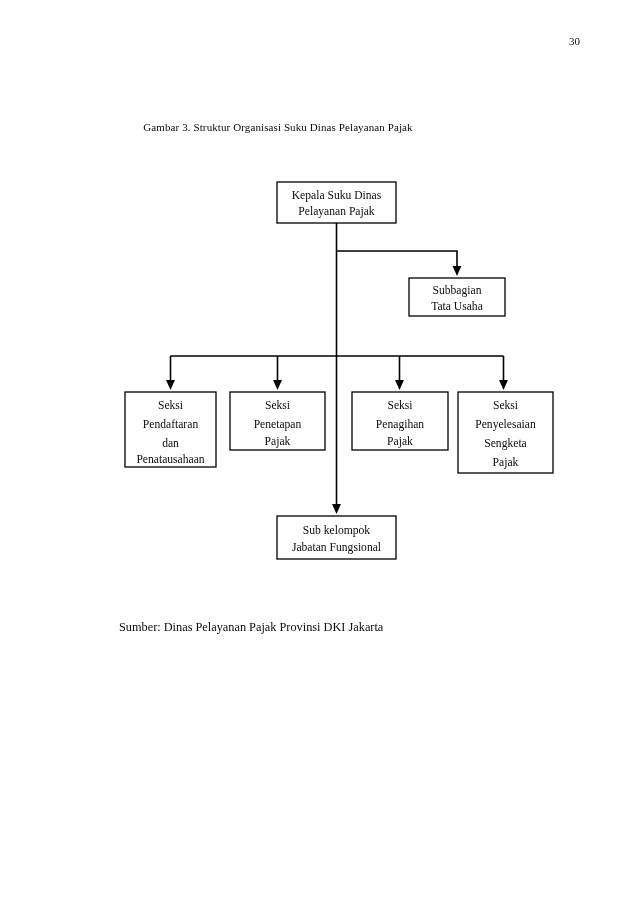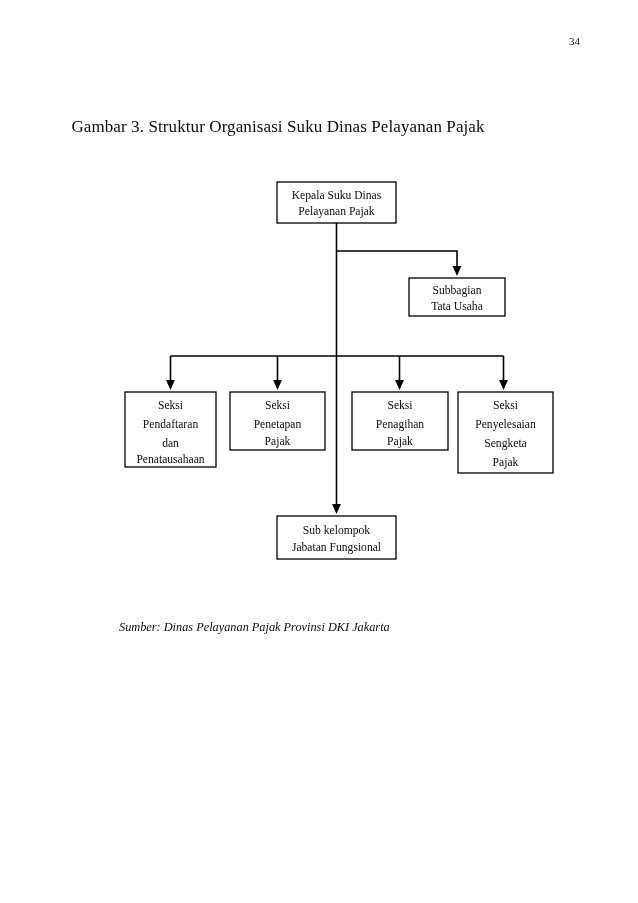--- a/index.html
+++ b/index.html
@@ -28,21 +28,21 @@
     font-size: 11px;
     line-height: 13px;
     color: #111111;
   }
   .figure-title {
     position: absolute;
     top: 119px;
     left: 0;
     width: 556px;
     text-align: center;
-    font-size: 17px;
+    font-size: 11px;
     line-height: 16px;
     letter-spacing: 0.1px;
     color: #0b0b0b;
   }
   .chart-area {
     position: absolute;
     top: 170px;
     left: 100px;
     width: 480px;
     height: 410px;
@@ -55,31 +55,30 @@
     font-family: "Liberation Serif", "DejaVu Serif", serif;
     font-size: 11.6px;
     fill: #0b0b0b;
   }
   .source-note {
     position: absolute;
     top: 619px;
     left: 119px;
     font-size: 12.3px;
     line-height: 16px;
-    font-style: italic;
     color: #0b0b0b;
     white-space: nowrap;
   }
 </style>
 </head>
 <body>
 
 <div class="page">
 
-  <div class="page-number">34</div>
+  <div class="page-number">30</div>
 
   <div class="figure-title">Gambar 3. Struktur Organisasi Suku Dinas Pelayanan Pajak</div>
 
   <div class="chart-area">
     <svg width="480" height="410" viewBox="0 0 480 410" xmlns="http://www.w3.org/2000/svg">
       <defs>
         <marker id="arrowhead" markerWidth="7" markerHeight="7" refX="3.2" refY="3.2" orient="auto" markerUnits="strokeWidth">
           <path d="M0,0.4 L6.4,3.2 L0,6 z" fill="#000000"></path>
         </marker>
       </defs>

